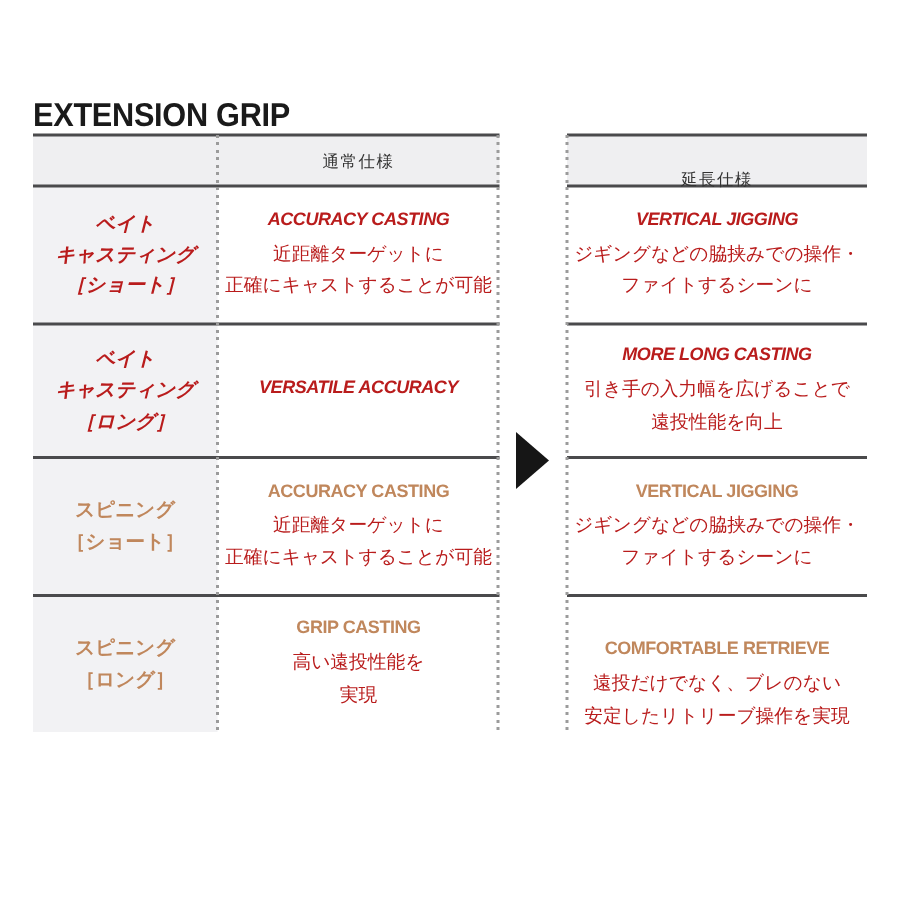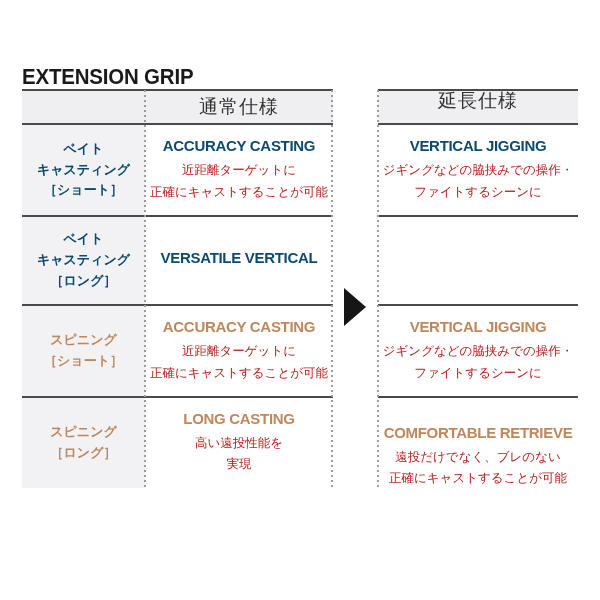--- a/index.html
+++ b/index.html
@@ -32,25 +32,25 @@
   .vdot{
     position:absolute;top:90px;height:398px;width:2px;
     background-image:repeating-linear-gradient(to bottom,#9b9b9b 0px,#9b9b9b 2px,transparent 2px,transparent 5px);
   }
 
   
   .cell{
     position:absolute;display:flex;flex-direction:column;
     align-items:center;justify-content:center;text-align:center;
   }
-  .header-label{font-size:19px;color:#333;letter-spacing:1px;}
+  .header-label{font-size:11px;color:#333;letter-spacing:1px;}
   .row-label{font-weight:bold;font-size:13px;line-height:1.6;white-space:pre-line;}
-  .eng{font-weight:bold;font-size:15px;letter-spacing:-0.3px;margin-bottom:6px;white-space:nowrap;}
+  .eng{font-weight:bold;font-size:12px;letter-spacing:-0.3px;margin-bottom:6px;white-space:nowrap;}
   .desc{font-size:12.5px;line-height:1.7;color:#b91c1c;white-space:pre-line;}
-  .purple{color:#0c4a6e;}
+  .purple{color:#b91c1c;font-style:italic;}
   .brown{color:#c0875c;}
 
   
   .arrow-right{
     position:absolute;left:344px;top:288px;width:0;height:0;
     border-top:19px solid transparent;border-bottom:19px solid transparent;
     border-left:22px solid #161616;
   }
 </style>
 </head>
@@ -75,21 +75,21 @@
   <div class="hline seg-left" style="top:396px"></div>
   <div class="hline seg-right" style="top:396px"></div>
 
   <div class="vdot" style="left:144px"></div>
   <div class="vdot" style="left:331px"></div>
   <div class="vdot" style="left:377px"></div>
 
   <div class="cell" style="left:145px;top:90px;width:188px;height:34px">
     <div class="header-label">通常仕様</div>
   </div>
-  <div class="cell" style="left:378px;top:84px;width:200px;height:34px">
+  <div class="cell" style="left:378px;top:102px;width:200px;height:34px">
     <div class="header-label">延長仕様</div>
   </div>
 
   <div class="cell row-label purple" style="left:22px;top:124px;width:123px;height:92px">ベイト
 キャスティング
 ［ショート］</div>
   <div class="cell" style="left:145px;top:124px;width:188px;height:92px">
     <div class="eng purple">ACCURACY CASTING</div>
     <div class="desc">近距離ターゲットに
 正確にキャストすることが可能</div>
@@ -97,44 +97,49 @@
   <div class="cell" style="left:378px;top:124px;width:200px;height:92px">
     <div class="eng purple">VERTICAL JIGGING</div>
     <div class="desc">ジギングなどの脇挟みでの操作・
 ファイトするシーンに</div>
   </div>
 
   <div class="cell row-label purple" style="left:22px;top:216px;width:123px;height:89px">ベイト
 キャスティング
 ［ロング］</div>
   <div class="cell" style="left:145px;top:216px;width:188px;height:89px">
-    <div class="eng purple">VERSATILE VERTICAL</div>
+    <div class="eng purple">VERSATILE ACCURACY</div>
+  </div>
+  <div class="cell" style="left:378px;top:216px;width:200px;height:89px">
+    <div class="eng purple">MORE LONG CASTING</div>
+    <div class="desc">引き手の入力幅を広げることで
+遠投性能を向上</div>
   </div>
 
   <div class="cell row-label brown" style="left:22px;top:305px;width:123px;height:92px">スピニング
 ［ショート］</div>
   <div class="cell" style="left:145px;top:305px;width:188px;height:92px">
     <div class="eng brown">ACCURACY CASTING</div>
     <div class="desc">近距離ターゲットに
 正確にキャストすることが可能</div>
   </div>
   <div class="cell" style="left:378px;top:305px;width:200px;height:92px">
     <div class="eng brown">VERTICAL JIGGING</div>
     <div class="desc">ジギングなどの脇挟みでの操作・
 ファイトするシーンに</div>
   </div>
 
   <div class="cell row-label brown" style="left:22px;top:397px;width:123px;height:91px">スピニング
 ［ロング］</div>
   <div class="cell" style="left:145px;top:397px;width:188px;height:91px">
-    <div class="eng brown">LONG CASTING</div>
+    <div class="eng brown">GRIP CASTING</div>
     <div class="desc">高い遠投性能を
 実現</div>
   </div>
   <div class="cell" style="left:378px;top:411px;width:200px;height:91px">
     <div class="eng brown">COMFORTABLE RETRIEVE</div>
     <div class="desc">遠投だけでなく、ブレのない
-正確にキャストすることが可能</div>
+安定したリトリーブ操作を実現</div>
   </div>
 
   <div class="arrow-right"></div>
 
 </div>
 
 </body></html>

